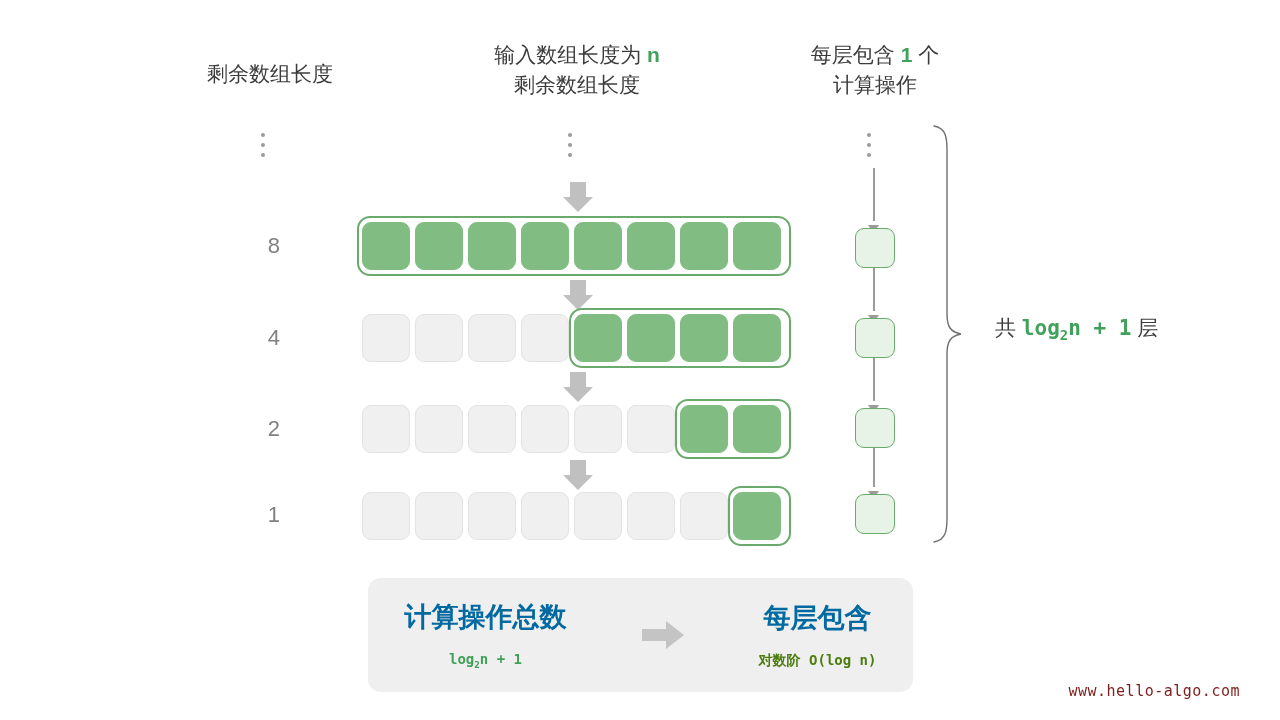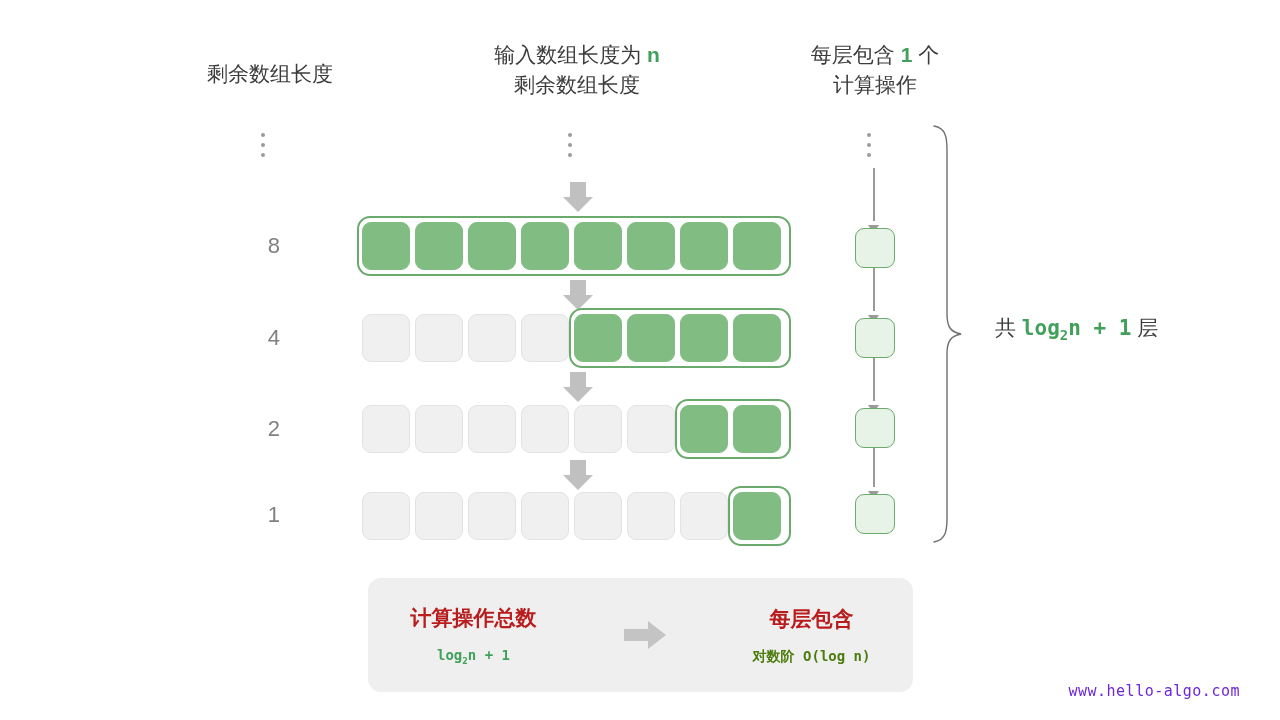--- a/index.html
+++ b/index.html
@@ -153,23 +153,23 @@
     border-radius: 13px;
     display: flex;
     align-items: center;
     justify-content: space-around;
   }
   .sumcol {
     text-align: center;
     line-height: 1.45;
   }
   .sumcol .t1 {
-    font-size: 21px;
+    font-size: 27px;
     font-weight: 700;
-    color: #b91c1c;
+    color: #0369a1;
     white-space: nowrap;
     display: block;
     margin-bottom: 12px;
   }
   .sumcol .t2 {
     font-family: "DejaVu Sans Mono", "Liberation Mono", monospace;
     font-size: 14px;
     font-weight: 700;
     white-space: nowrap;
     display: block;
@@ -179,21 +179,21 @@
   .t2 sub { font-size: 0.66em; }
   .sumarrow { width: 46px; height: 34px; flex: 0 0 auto; }
 
   
   .watermark {
     position: absolute;
     right: 40px;
     bottom: 20px;
     font-family: "DejaVu Sans Mono", "Liberation Mono", monospace;
     font-size: 15px;
-    color: #6d28d9;
+    color: #7f1d1d;
     letter-spacing: 0.5px;
   }
 </style>
 </head>
 <body>
 
 <div id="stage">
 
   <div class="abs hdr hdr-left">
     <span>剩余数组长度</span>

